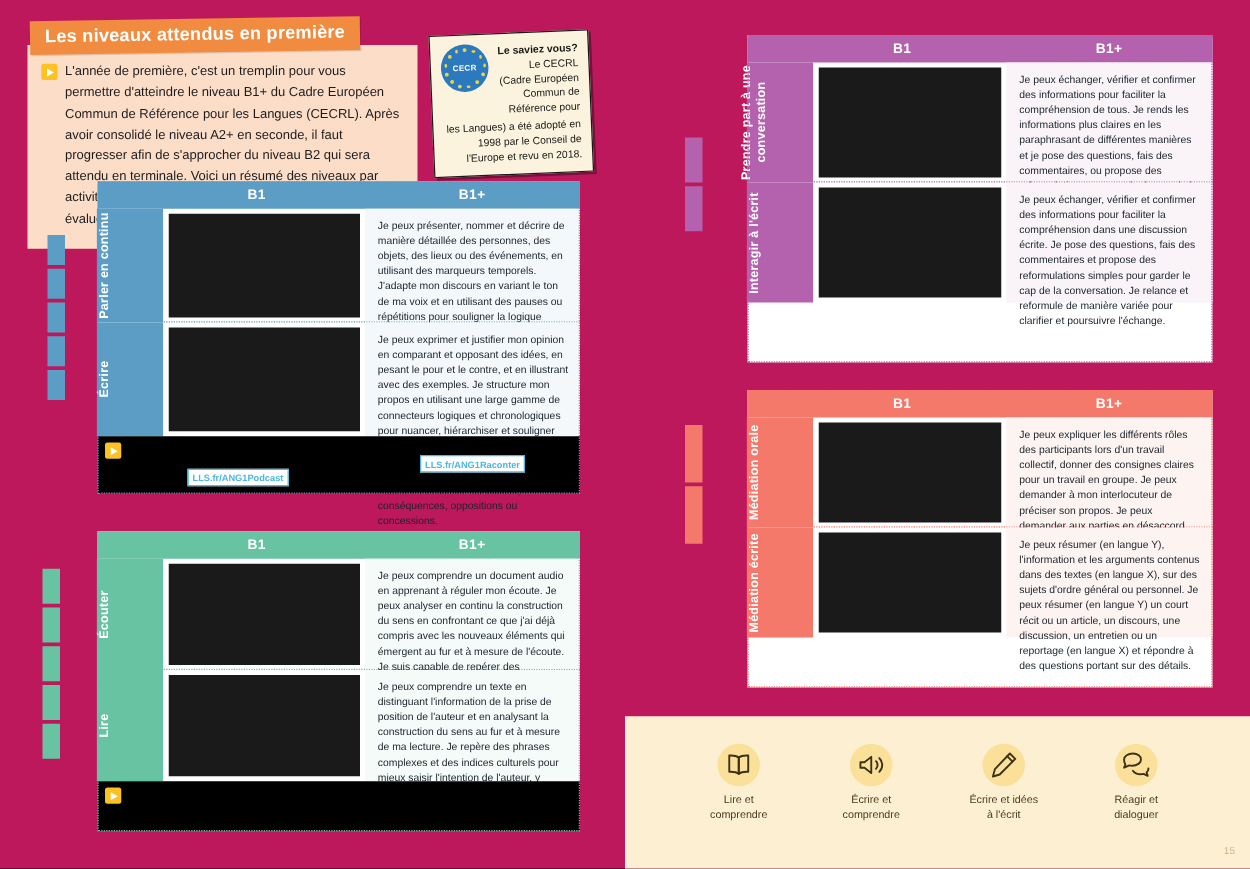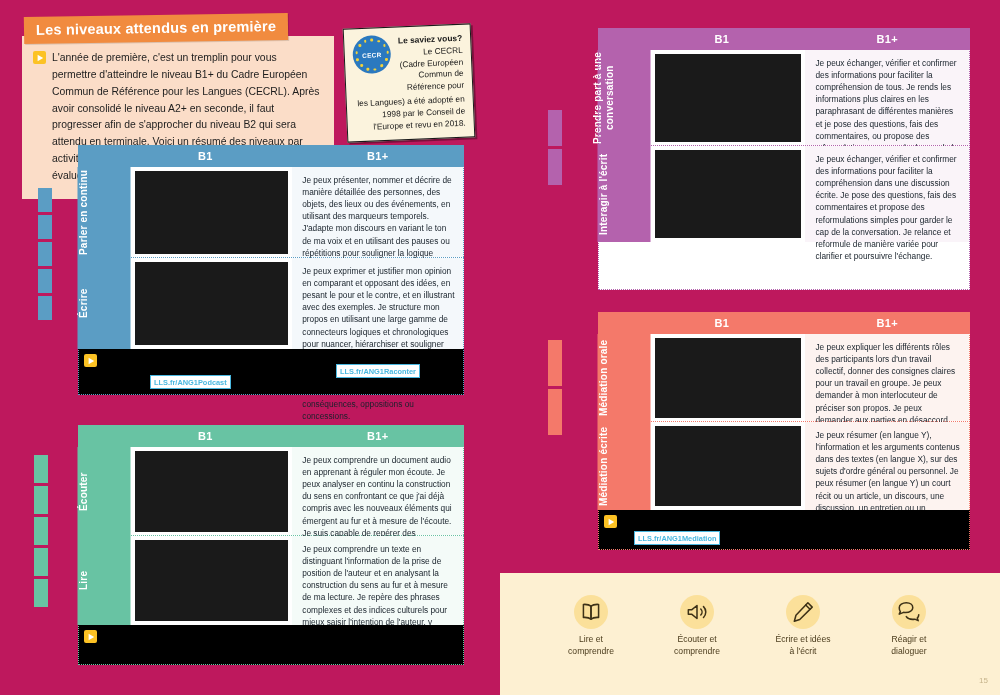--- a/index.html
+++ b/index.html
@@ -339,28 +339,20 @@
           <div class="cell-b">Je peux expliquer les différents rôles des participants lors d'un travail collectif, donner des consignes claires pour un travail en groupe. Je peux demander à mon interlocuteur de préciser son propos. Je peux demander aux parties en désaccord d'expliquer leur point de vue et je peux répondre brièvement à des explications, à condition que le sujet me soit familier et que mes interlocuteurs parlent clairement.</div>
         </div>
         <div class="row" style="height:88px">
           <div class="cell-a">
             <span class="redact" style="height:80px;width:100%"></span>
           </div>
           <div class="cell-b">Je peux résumer (en langue Y), l'information et les arguments contenus dans des textes (en langue X), sur des sujets d'ordre général ou personnel. Je peux résumer (en langue Y) un court récit ou un article, un discours, une discussion, un entretien ou un reportage (en langue X) et répondre à des questions portant sur des détails.</div>
         </div>
       </div>
     </div>
-    <div class="linkbar" style="height:40px">
-      <span class="arrow">
-        <svg viewBox="0 0 10 10">
-            <polygon points="2,1 9,5 2,9" fill="#fff"></polygon>
-          </svg>
-      </span>
-      <span class="badge" style="left:36px; top:21px">LLS.fr/ANG1Mediation</span>
-    </div>
     <div class="outline"></div>
   </div>
   <div class="edgetabs" style="left:548px; top:340px; width:14px; height:95px;">
     <i style="height:46px;background:#f4796a"></i>
       <i style="height:46px;background:#f4796a"></i>
   </div>
 
   <div class="legend">
     <div class="legend-row">
 
@@ -380,21 +372,21 @@
 
       <div class="leg-item">
         <div class="leg-ico">
           <svg viewBox="0 0 24 24" fill="none" stroke="#3d3117" stroke-width="1.4" stroke-linecap="round" stroke-linejoin="round">
             <path d="M4 10h3l5-4v12l-5-4H4z"></path>
             <path d="M15.5 9.2a4 4 0 0 1 0 5.6"></path>
             <path d="M18 7a7 7 0 0 1 0 10"></path>
           </svg>
         </div>
         <div class="leg-lbl">
-          <span>Écouter et</span><br>
+          <span>Écrire et</span><br>
           <span>comprendre</span>
         </div>
       </div>
 
       <div class="leg-item">
         <div class="leg-ico">
           <svg viewBox="0 0 24 24" fill="none" stroke="#3d3117" stroke-width="1.4" stroke-linecap="round" stroke-linejoin="round">
             <path d="M16.5 3.5l4 4L9 19l-5 1.5L5.5 15z"></path>
             <path d="M14.5 5.5l4 4"></path>
           </svg>

